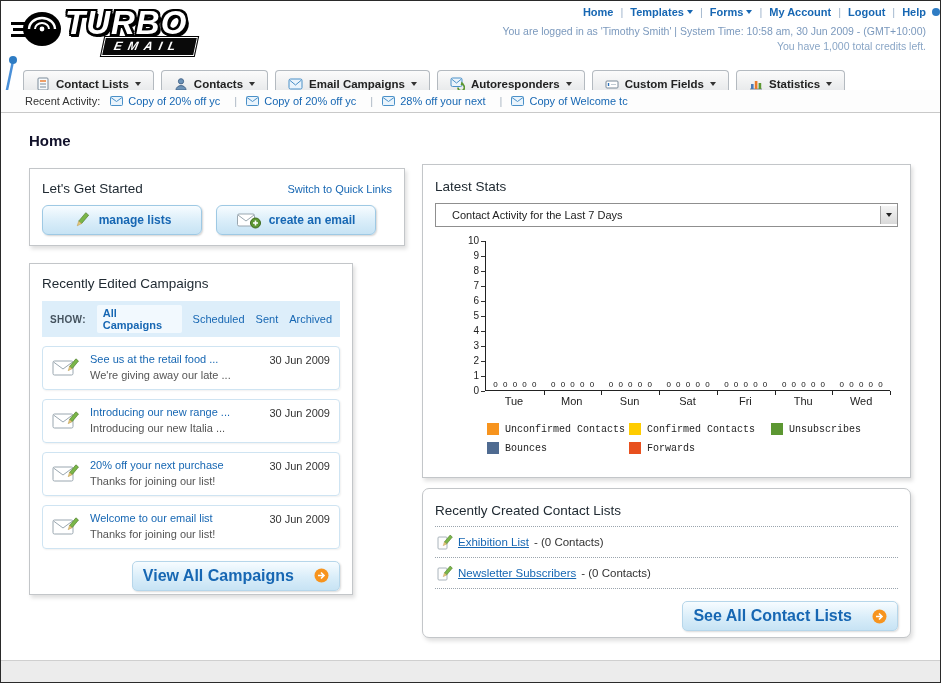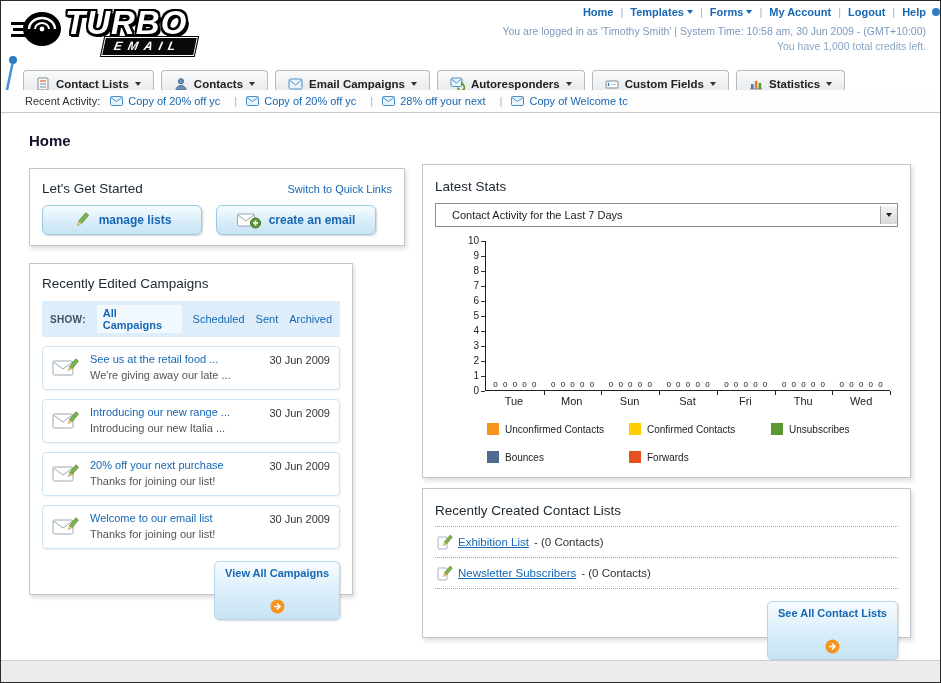--- a/index.html
+++ b/index.html
@@ -76,23 +76,22 @@
     display:flex; align-items:center; gap:10px; box-shadow:1px 1px 2px rgba(0,0,0,.06);
   }
   .cr-text { line-height:1.45; }
   .cr-title { font-size:11px; color:#1767b3; cursor:pointer; }
   .cr-sub { font-size:11px; color:#555; }
   .cr-date { margin-left:auto; font-size:11px; color:#333; align-self:flex-start; padding-top:2px; white-space:nowrap; }
   .chip-btn {
     display:inline-flex; align-items:center; gap:20px; padding:5px 10px;
     background:linear-gradient(#f7fcff,#d9edf9 55%,#c7e3f4);
     border:1px solid #b6d6ea; border-radius:5px;
-    color:#1767b3; font-weight:bold; font-size:11px; cursor:pointer;
+    color:#1767b3; font-weight:bold; font-size:16px; cursor:pointer;
     box-shadow:1px 1px 2px rgba(0,0,0,.15);
-    flex-direction:column;
   }
   .campaigns-footer { margin-top:12px; display:flex; justify-content:flex-end; }
   
   #stats { left:421px; top:163px; width:489px; height:314px; }
   .stats-select {
     margin-top:8px; height:24px; border:1px solid #8f8f8f; background:#fff;
     display:flex; align-items:center; justify-content:space-between; padding-left:16px;
     font-size:11px; color:#222; cursor:pointer;
   }
   .select-arrow-box { width:17px; height:18px; background:linear-gradient(#f4f4f4,#d9d9d9); border-left:1px solid #a8a8a8; display:flex; align-items:center; justify-content:center; }
@@ -100,25 +99,25 @@
   .chart-wrap { display:flex; margin-top:14px; margin-left:28px; margin-right:8px; }
   .yaxis { display:flex; flex-direction:column; justify-content:space-between; height:150px; width:22px; font-size:10px; color:#222; }
   .ytick { height:0; line-height:0; display:flex; align-items:center; justify-content:flex-end; gap:2px; }
   .ytick::after { content:""; width:4px; border-top:1px solid #333; }
   .plot { flex:1; height:150px; border-left:1px solid #222; border-bottom:1px solid #222; display:flex; }
   .cgroup { flex:1; display:flex; align-items:flex-end; justify-content:center; position:relative; }
   .cgroup::after { content:""; position:absolute; right:-1px; bottom:-5px; height:4px; border-right:1px solid #222; }
   .zeros { font-size:8px; color:#111; word-spacing:3px; white-space:nowrap; padding-bottom:1px; }
   .xrow { display:flex; margin-left:50px; margin-right:8px; }
   .xlab { flex:1; text-align:center; font-size:11px; color:#222; padding-top:4px; }
-  .legend { margin-top:16px; margin-left:52px; display:grid; grid-template-columns:repeat(3,142px); row-gap:16px; }
+  .legend { margin-top:16px; margin-left:52px; display:grid; grid-template-columns:repeat(3,142px); row-gap:7px;font-family:Liberation Mono, monospace; }
   .legend-item { display:flex; align-items:center; gap:6px; font-size:10px; color:#222; }
   .swatch { width:12px; height:12px; display:inline-block; }
   
-  #contact-lists { left:421px; top:487px; width:489px; height:150px; }
+  #contact-lists { left:421px; top:487px; width:489px; height:150px;border-radius:7px; }
   .cl-title-row { padding-bottom:7px; border-bottom:1px dotted #9aa4ad; }
   .cl-item { display:flex; align-items:center; gap:5px; padding:7px 2px; border-bottom:1px dotted #9aa4ad; font-size:11.5px; }
   .cl-name { color:#1767b3; text-decoration:underline; cursor:pointer; }
   .cl-suffix { color:#333; }
   .cl-footer { margin-top:12px; display:flex; justify-content:flex-end;align-items:center; }
   
   .page-footer { position:absolute; left:0; bottom:0; width:100%; height:22px; background:#ececec; border-top:1px solid #cfcfcf; }
 </style>
 </head>
 <body>

